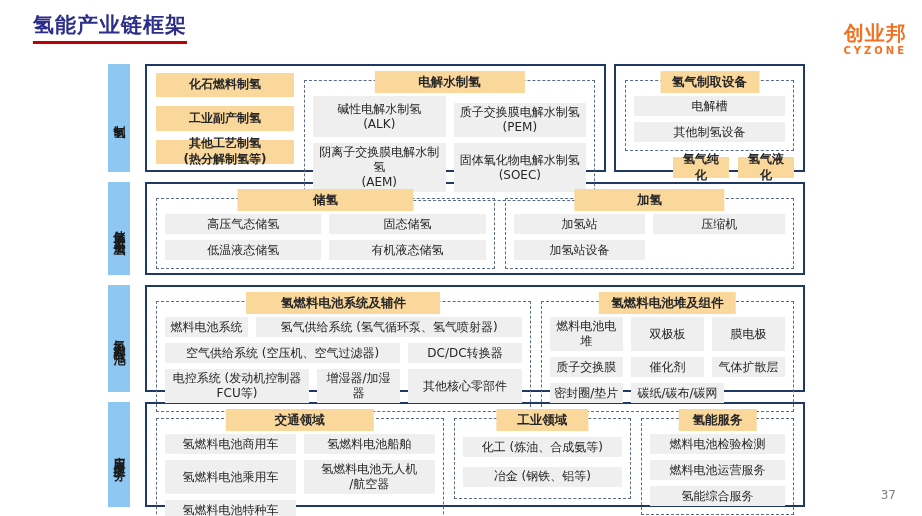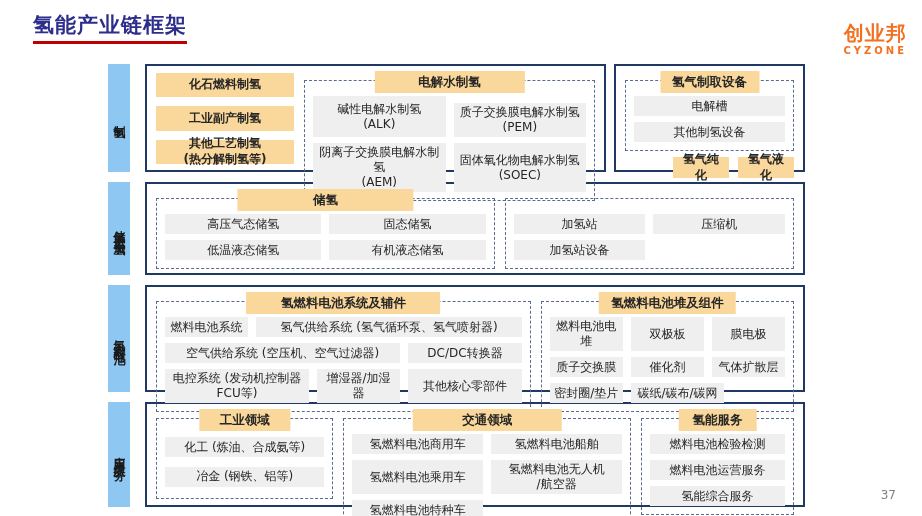--- a/index.html
+++ b/index.html
@@ -121,20 +121,21 @@
                 <div class="cells">
                   <div class="cell" style="grid-column: span 6;">高压气态储氢</div>
                   <div class="cell" style="grid-column: span 6;">固态储氢</div>
                   <div class="cell" style="grid-column: span 6;">低温液态储氢</div>
                   <div class="cell" style="grid-column: span 6;">有机液态储氢</div>
                 </div>
               </div>
             </div>
             <div class="dgroup-wrap" style="flex: 1.75 1 0%;">
               <div class="dgroup">
+                <div class="dheader">加氢</div>
                 <div class="cells">
                   <div class="cell" style="grid-column: span 6;">加氢站</div>
                   <div class="cell" style="grid-column: span 6;">压缩机</div>
                   <div class="cell" style="grid-column: span 6;">加氢站设备</div>
                 </div>
               </div>
             </div>
           </div>
         </div>
       </div>
@@ -171,42 +172,42 @@
                 </div>
               </div>
             </div>
           </div>
         </div>
       </div>
       <div class="row">
         <div class="row-label">应用及服务</div>
         <div class="row-boxes">
           <div class="outer-box" style="flex: 1 1 0%;">
-            <div class="dgroup-wrap" style="flex: 1.45 1 0%;">
-              <div class="dgroup">
-                <div class="dheader">工业领域</div>
-                <div class="cells">
-                  <div class="cell" style="grid-column: span 12;">化工 (炼油、合成氨等)</div>
-                  <div class="cell" style="grid-column: span 12;">冶金 (钢铁、铝等)</div>
-                </div>
-              </div>
-            </div>
             <div class="dgroup-wrap" style="flex: 2.35 1 0%;">
               <div class="dgroup">
                 <div class="dheader">交通领域</div>
                 <div class="cells">
                   <div class="cell" style="grid-column: span 6;">氢燃料电池商用车</div>
                   <div class="cell" style="grid-column: span 6;">氢燃料电池船舶</div>
                   <div class="cell" style="grid-column: span 6;">氢燃料电池乘用车</div>
                   <div class="cell" style="grid-column: span 6;">氢燃料电池无人机
 /航空器</div>
                   <div class="cell" style="grid-column: span 6;">氢燃料电池特种车</div>
                 </div>
               </div>
             </div>
+            <div class="dgroup-wrap" style="flex: 1.45 1 0%;">
+              <div class="dgroup">
+                <div class="dheader">工业领域</div>
+                <div class="cells">
+                  <div class="cell" style="grid-column: span 12;">化工 (炼油、合成氨等)</div>
+                  <div class="cell" style="grid-column: span 12;">冶金 (钢铁、铝等)</div>
+                </div>
+              </div>
+            </div>
             <div class="dgroup-wrap" style="flex: 1.25 1 0%;">
               <div class="dgroup">
                 <div class="dheader">氢能服务</div>
                 <div class="cells">
                   <div class="cell" style="grid-column: span 12;">燃料电池检验检测</div>
                   <div class="cell" style="grid-column: span 12;">燃料电池运营服务</div>
                   <div class="cell" style="grid-column: span 12;">氢能综合服务</div>
                 </div>
               </div>
             </div>

